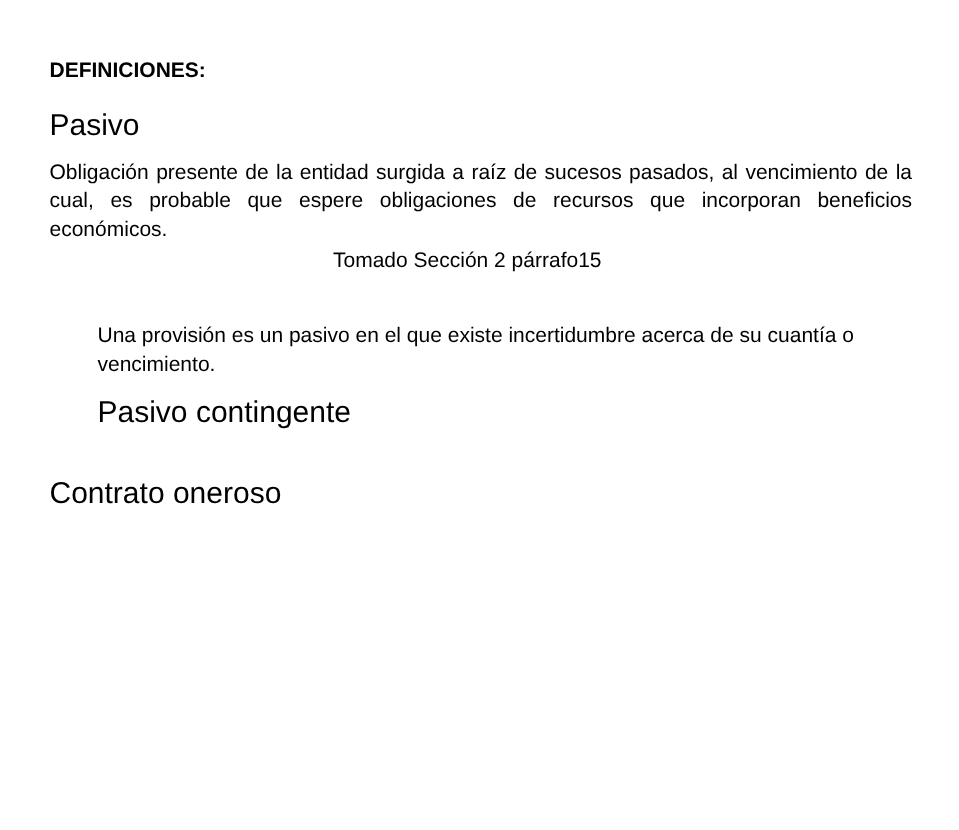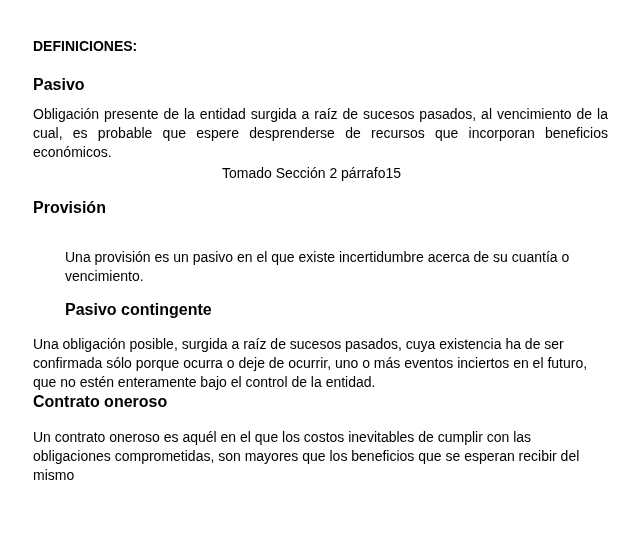--- a/index.html
+++ b/index.html
@@ -20,23 +20,23 @@
     padding: 37px 31px 0 33px;
     overflow: hidden;
   }
   .doc-title {
     font-weight: bold;
     margin: 0;
     font-size: 14px;
     line-height: 19px;
   }
   .section-heading {
-    font-weight: bold;
+    font-weight: normal;
     margin: 0;
-    font-size: 16px;
+    font-size: 20px;
     line-height: 19px;
   }
   .para {
     margin: 0;
     text-align: left;
   }
   .para.justify {
     text-align: justify;
   }
   .attribution {
@@ -45,41 +45,38 @@
     padding-right: 18px;
   }
   
   .mt-h-pasivo        { margin-top: 19px; }
   .mt-p-pasivo        { margin-top: 11px; }
   .mt-attribution     { margin-top: 2px;  }
   .mt-h-provision     { margin-top: 15px; }
   .mt-p-provision     { margin-top: 31px; margin-left: 32px; }
   .mt-h-contingente   { margin-top: 14px; margin-left: 32px; }
   .mt-p-contingente   { margin-top: 16px; }
-  .mt-h-oneroso       { }
+  .mt-h-oneroso       { margin-top: 35px; }
   .mt-p-oneroso       { margin-top: 17px; }
 </style>
 </head>
 <body>
 
 <div class="page">
 
   <h1 class="doc-title">DEFINICIONES:</h1>
 
   <h2 class="section-heading mt-h-pasivo">Pasivo</h2>
 
-  <p class="para justify mt-p-pasivo">Obligación presente de la entidad surgida a raíz de sucesos pasados, al vencimiento de la cual, es probable que espere desprenderse de recursos que incorporan beneficios económicos.</p>
+  <p class="para justify mt-p-pasivo">Obligación presente de la entidad surgida a raíz de sucesos pasados, al vencimiento de la cual, es probable que espere obligaciones de recursos que incorporan beneficios económicos.</p>
 
   <p class="attribution mt-attribution">Tomado Sección 2 párrafo15</p>
 
-  <h2 class="section-heading mt-h-provision">Provisión</h2>
 
   <p class="para mt-p-provision">Una provisión es un pasivo en el que existe incertidumbre acerca de su cuantía o vencimiento.</p>
 
   <h2 class="section-heading mt-h-contingente">Pasivo contingente</h2>
 
-  <p class="para mt-p-contingente">Una obligación posible, surgida a raíz de sucesos pasados, cuya existencia ha de ser confirmada sólo porque ocurra o deje de ocurrir, uno o más eventos inciertos en el futuro, que no estén enteramente bajo el control de la entidad.</p>
 
   <h2 class="section-heading mt-h-oneroso">Contrato oneroso</h2>
 
-  <p class="para mt-p-oneroso">Un contrato oneroso es aquél en el que los costos inevitables de cumplir con las obligaciones comprometidas, son mayores que los beneficios que se esperan recibir del mismo</p>
 
 </div>
 
 </body></html>

